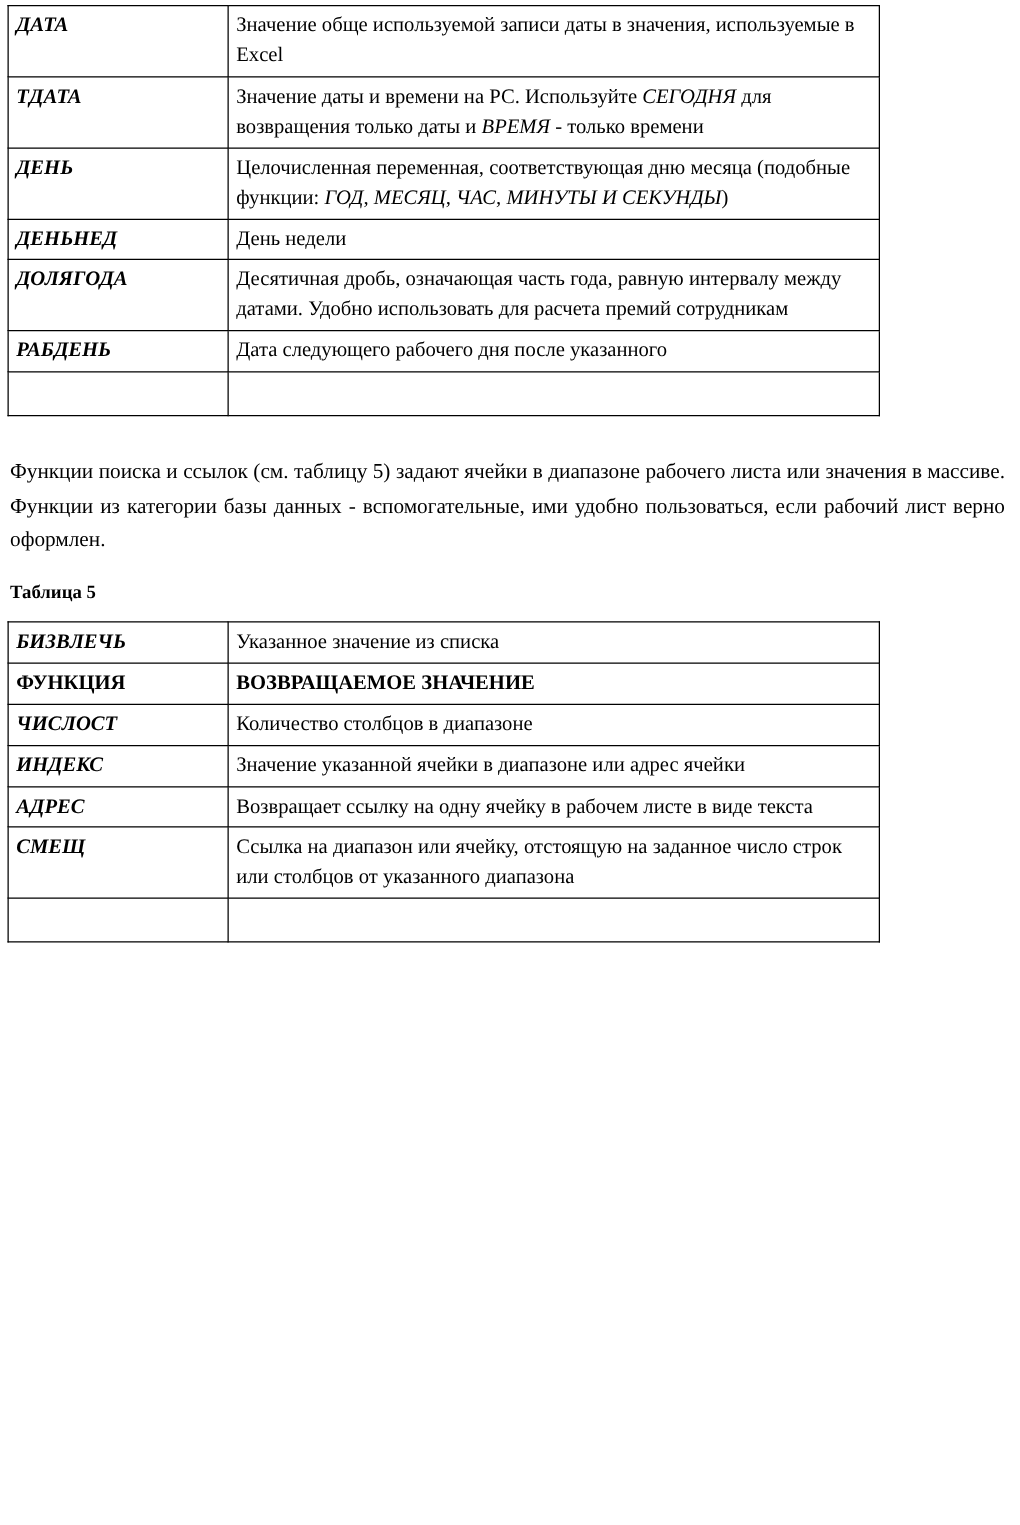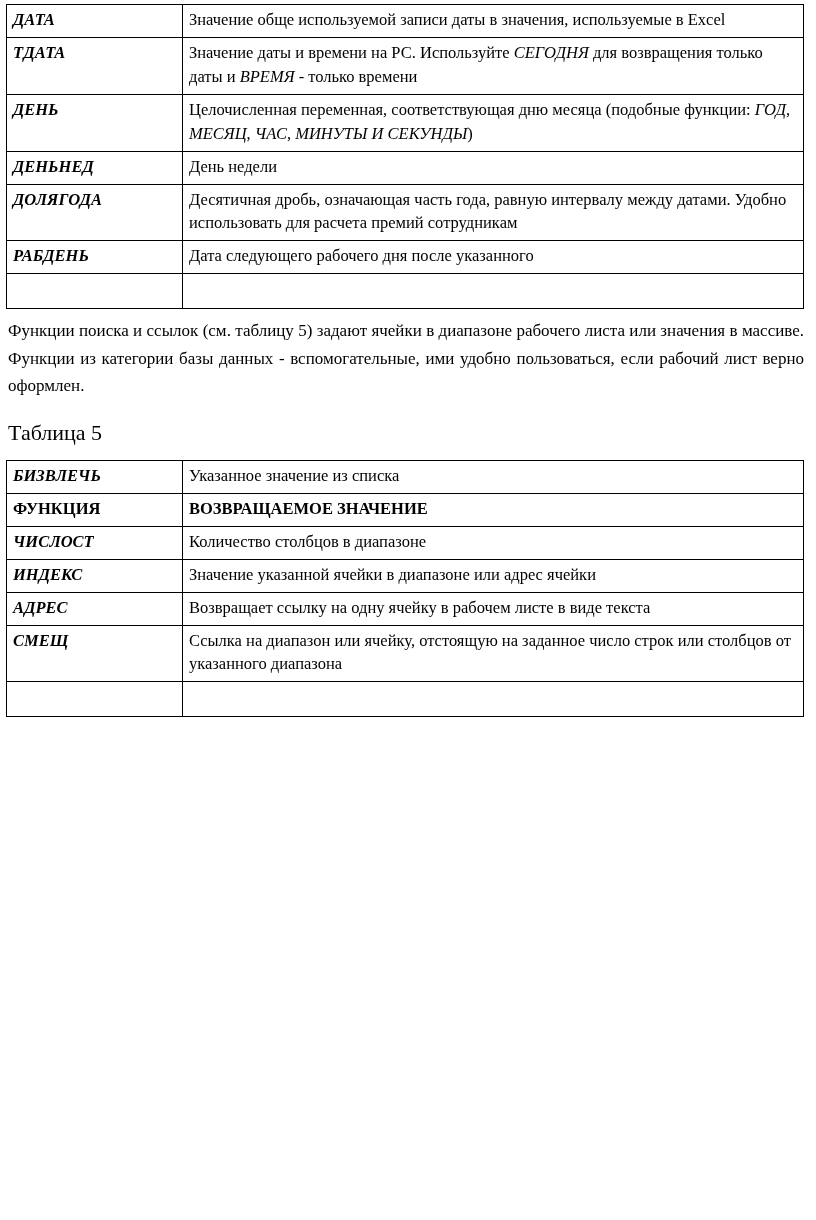--- a/index.html
+++ b/index.html
@@ -17,21 +17,21 @@
   }
   .page {
     width: 816px;
     height: 1220px;
     box-sizing: border-box;
     padding: 0 10px 0 6px;
     position: relative;
   }
   table.doc-table {
     border-collapse: collapse;
-    width: 798px;
+    width: 698px;
     table-layout: fixed;
     margin: 0;
   }
   table.doc-table td {
     border: 1px solid #000000;
     vertical-align: top;
     padding: 3px 6px 5px 6px;
     line-height: 1.45;
     font-size: 16.5px;
   }
@@ -52,27 +52,27 @@
     height: 26px;
   }
   p.para {
     text-align: justify;
     margin: 0;
     line-height: 1.62;
     font-size: 17px;
     text-indent: 0;
   }
   .para-block {
-    margin-top: 8px;
+    margin-top: 30px;
     margin-bottom: 0;
     padding: 0 2px 0 2px;
   }
   .caption {
-    font-weight: normal;
-    font-size: 22px;
+    font-weight: bold;
+    font-size: 15px;
     margin-top: 20px;
     margin-bottom: 14px;
     padding-left: 2px;
   }
   .spacer-top { height: 4px; }
 </style>
 </head>
 <body>
 
 <div class="page">

